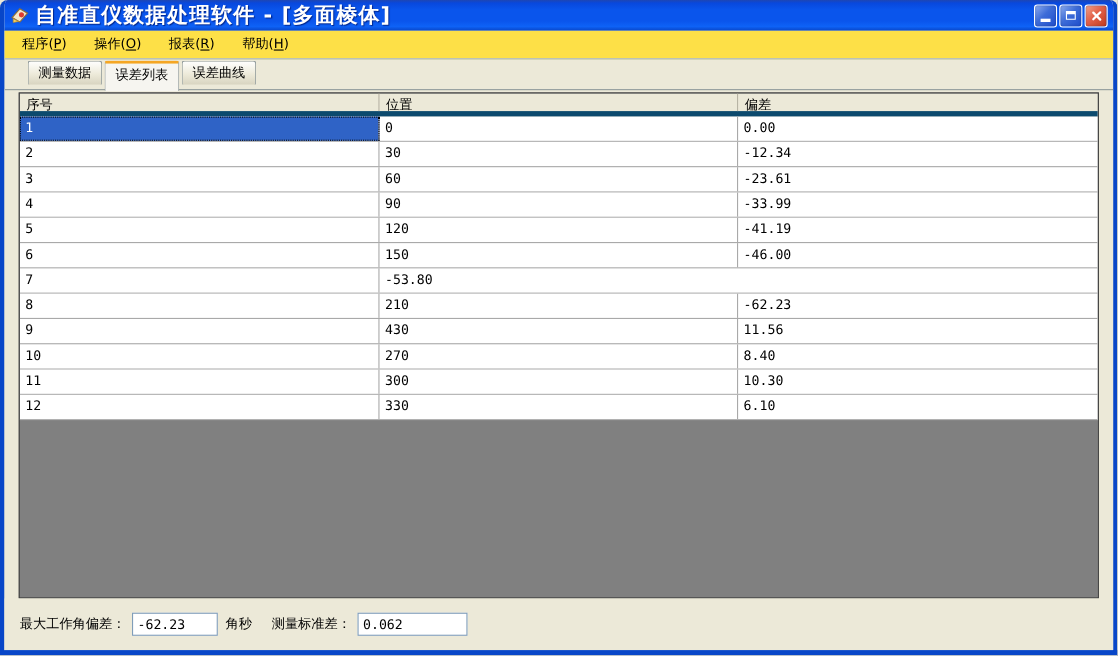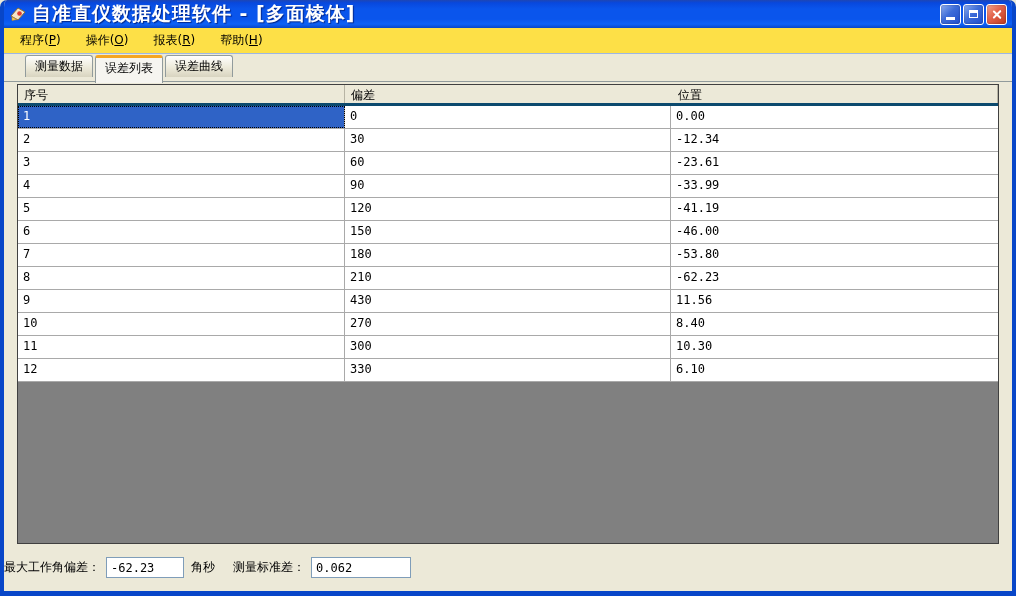--- a/index.html
+++ b/index.html
@@ -63,37 +63,37 @@
   
   .tabpage{
     position:absolute;top:81px;left:0;right:0;bottom:0;background:#ECE9D8;
     border-top:1px solid #919B9C;
   }
   
   .grid{
     position:absolute;left:13px;top:2px;width:982px;height:460px;box-sizing:border-box;
     border:1px solid #404040;background:#808080;display:flex;flex-direction:column;overflow:hidden;
   }
-  .ghead{height:21px;flex:0 0 auto;display:flex;background:#ECE9D8;border-bottom:3px solid #0c4a6e;box-sizing:border-box;}
+  .ghead{height:21px;flex:0 0 auto;display:flex;background:#ECE9D8;border-bottom:5px solid #0c4a6e;box-sizing:border-box;}
   .th{box-sizing:border-box;padding:2px 0 0 6px;white-space:nowrap;overflow:hidden;}
   .th.c1{width:327px;border-right:1px solid #B7B4A4;}
   .th.c2{width:326px;border-right:1px solid #B7B4A4;}
   .th.c3{flex:1 1 auto;}
   .tr{height:23px;flex:0 0 auto;display:flex;background:#FFFFFF;border-bottom:1px solid #A9A9A9;box-sizing:border-box;}
   .td{box-sizing:border-box;padding:3px 0 0 5px;white-space:nowrap;overflow:hidden;
       font-family:"DejaVu Sans Mono","DejaVu Sans",monospace;}
   .td.c1{width:327px;border-right:1px solid #A9A9A9;}
   .td.c2{width:326px;border-right:1px solid #A9A9A9;}
   .td.c3{flex:1 1 auto;}
   .td.sel{background:#2F63C6;color:#FFFFFF;outline:1px dotted #000;outline-offset:-1px;}
   .gempty{flex:1 1 auto;background:#808080;}
   
   .footer{
     position:absolute;left:0;right:0;bottom:0;height:47px;background:#ECE9D8;
-    display:flex;align-items:center;padding-left:0;box-sizing:border-box;
+    display:flex;align-items:center;padding-left:14px;box-sizing:border-box;
   }
   .lbl{white-space:nowrap;}
   .lbl.l1{margin-right:6px;}
   .lbl.unit{margin-left:7px;}
   .lbl.l2{margin-left:18px;margin-right:6px;}
   input.txt{
     height:21px;border:1px solid #7F9DB9;background:#fff;box-sizing:border-box;
     font:12px "DejaVu Sans Mono","DejaVu Sans",monospace;padding:0 4px;color:#000;
   }
   .w78{width:78px;}
@@ -135,22 +135,22 @@
     <div class="tab">测量数据</div>
     <div class="tab active">误差列表</div>
     <div class="tab">误差曲线</div>
   </div>
 
   <div class="tabpage">
 
     <div class="grid">
       <div class="ghead">
         <div class="th c1">序号</div>
+        <div class="th c2">位置</div>
         <div class="th c3">偏差</div>
-        <div class="th c2">位置</div>
       </div>
 
       <div class="tr">
         <div class="td c1 sel">1</div>
         <div class="td c2">0</div>
         <div class="td c3">0.00</div>
       </div>
       <div class="tr">
         <div class="td c1">2</div>
         <div class="td c2">30</div>
@@ -171,21 +171,20 @@
         <div class="td c2">120</div>
         <div class="td c3">-41.19</div>
       </div>
       <div class="tr">
         <div class="td c1">6</div>
         <div class="td c2">150</div>
         <div class="td c3">-46.00</div>
       </div>
       <div class="tr">
         <div class="td c1">7</div>
-        <div class="td c2">180</div>
         <div class="td c3">-53.80</div>
       </div>
       <div class="tr">
         <div class="td c1">8</div>
         <div class="td c2">210</div>
         <div class="td c3">-62.23</div>
       </div>
       <div class="tr">
         <div class="td c1">9</div>
         <div class="td c2">430</div>

